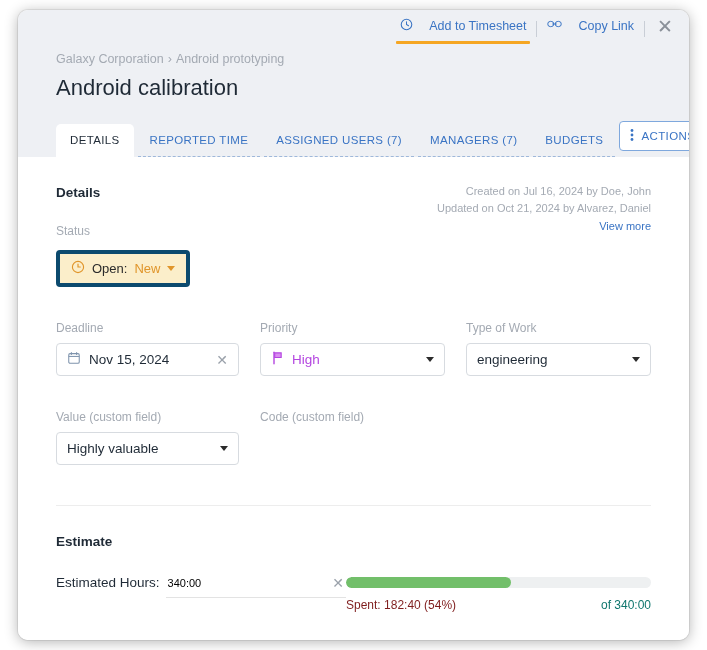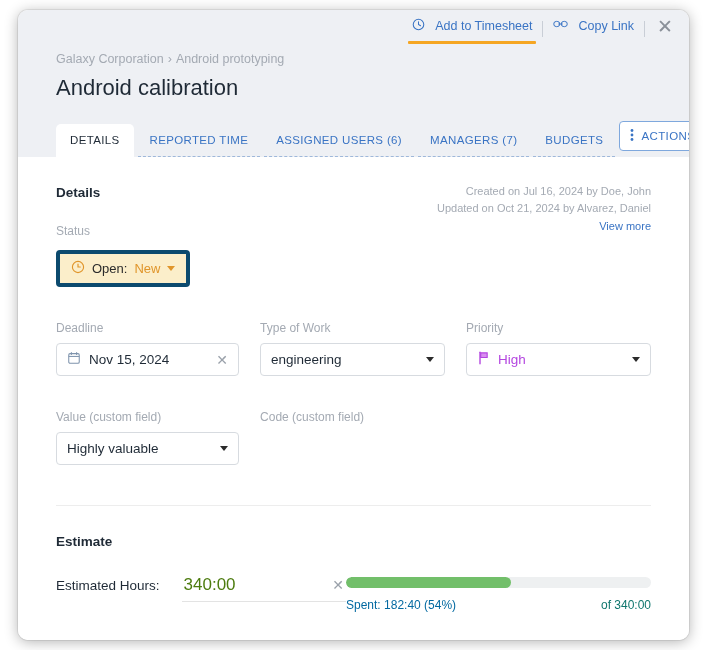--- a/index.html
+++ b/index.html
@@ -31,21 +31,21 @@
     background: #eef0f4;
     display: flex;
     align-items: flex-start;
     justify-content: flex-end;
     padding-right: 14px;
     box-sizing: border-box;
   }
   .topaction {
     display: flex;
     align-items: center;
-    gap: 10px;
+    gap: 16px;
     color: #3a74c4;
     font-size: 12.5px;
     padding: 8px 10px 0 10px;
     cursor: pointer;
     position: relative;
     white-space: nowrap;
   }
   .topaction.underlined::after {
     content: "";
     position: absolute;
@@ -223,52 +223,52 @@
     border: none;
     border-top: 1px solid #ededed;
     margin: 40px 0 0 0;
   }
 
   .estimate-row {
     display: flex;
     margin-top: 26px;
     align-items: flex-start;
   }
-  .est-left { display: flex; align-items: baseline; gap: 22px; width: 290px; }
+  .est-left { display: flex; align-items: baseline; gap: 6px; width: 290px; }
   .est-label { font-size: 13.5px; color: #1f2a36; white-space: nowrap; }
   .est-input {
     flex: 1;
     border-bottom: 1px solid #e3e3e3;
     display: flex;
     align-items: center;
     padding: 0 2px 6px 2px;
     gap: 8px;
   }
-  .est-input .val { flex: 1; font-size: 17px; color: #4d7c0f; }
+  .est-input .val { flex: 1; font-size: 11px; color: #000000; }
   .est-input .clear { color: #9aa1aa; font-size: 14px; cursor: pointer; }
 
   .progress-wrap { flex: 1; padding-top: 2px; }
   .bar-track {
     height: 11px;
     border-radius: 6px;
     background: #eef0f1;
     overflow: hidden;
   }
   .bar-fill {
     height: 100%;
     background: #72bf6a;
     border-radius: 6px;
   }
   .bar-legend {
     display: flex;
     justify-content: space-between;
     margin-top: 10px;
     font-size: 12px;
   }
-  .spent { color: #0369a1; }
+  .spent { color: #7f1d1d; }
   .total { color: #0f766e; }
 </style>
 </head>
 <body>
 
 <div id="modal">
 
   <div class="topbar">
     <div class="topaction underlined">
       <span>
@@ -301,21 +301,21 @@
   <div class="header">
     <div class="breadcrumb">
       <a>Galaxy Corporation</a><span class="sep">›</span><a>Android prototyping</a>
     </div>
 
     <div class="page-title">Android calibration</div>
 
     <div class="tabsrow">
       <div class="tab active">DETAILS</div>
       <div class="tab">REPORTED TIME</div>
-      <div class="tab">ASSIGNED USERS (6)</div>
+      <div class="tab">ASSIGNED USERS (7)</div>
       <div class="tab">MANAGERS (7)</div>
       <div class="tab">BUDGETS</div>
 
       <div class="actions-btn">
         <span>
           <svg width="4" height="14" viewBox="0 0 4 14">
             <circle cx="2" cy="2.5" r="1.4" fill="#3a74c4"></circle>
             <circle cx="2" cy="7" r="1.4" fill="#3a74c4"></circle>
             <circle cx="2" cy="11.5" r="1.4" fill="#3a74c4"></circle>
           </svg>
@@ -361,40 +361,40 @@
               <path d="M2 6.2h12" stroke="#7f94ad" stroke-width="1.2"></path>
               <path d="M5 1.8v2.2M11 1.8v2.2" stroke="#7f94ad" stroke-width="1.2" stroke-linecap="round"></path>
             </svg>
           </span>
           <span class="val">Nov 15, 2024</span>
           <span class="clear">✕</span>
         </div>
       </div>
 
       <div class="col wide">
-        <div class="field-label">Type of Work</div>
-        <div class="control">
-          <span class="val">engineering</span>
-          <span class="caret dd"></span>
-        </div>
-      </div>
-
-      <div class="col wide">
         <div class="field-label">Priority</div>
         <div class="control priority">
           <span>
             <svg width="13" height="14" viewBox="0 0 14 16" fill="none">
               <path d="M3 1.5v13" stroke="#b446e0" stroke-width="1.6" stroke-linecap="round"></path>
               <path d="M3.8 2.2h7.4v5.2H3.8z" fill="#d98ef0" stroke="#b446e0" stroke-width="1.3"></path>
             </svg>
           </span>
           <span class="val">High</span>
           <span class="caret dd"></span>
         </div>
       </div>
+
+      <div class="col wide">
+        <div class="field-label">Type of Work</div>
+        <div class="control">
+          <span class="val">engineering</span>
+          <span class="caret dd"></span>
+        </div>
+      </div>
     </div>
 
     <div class="row">
       <div class="col">
         <div class="field-label">Value (custom field)</div>
         <div class="control">
           <span class="val">Highly valuable</span>
           <span class="caret dd"></span>
         </div>
       </div>

